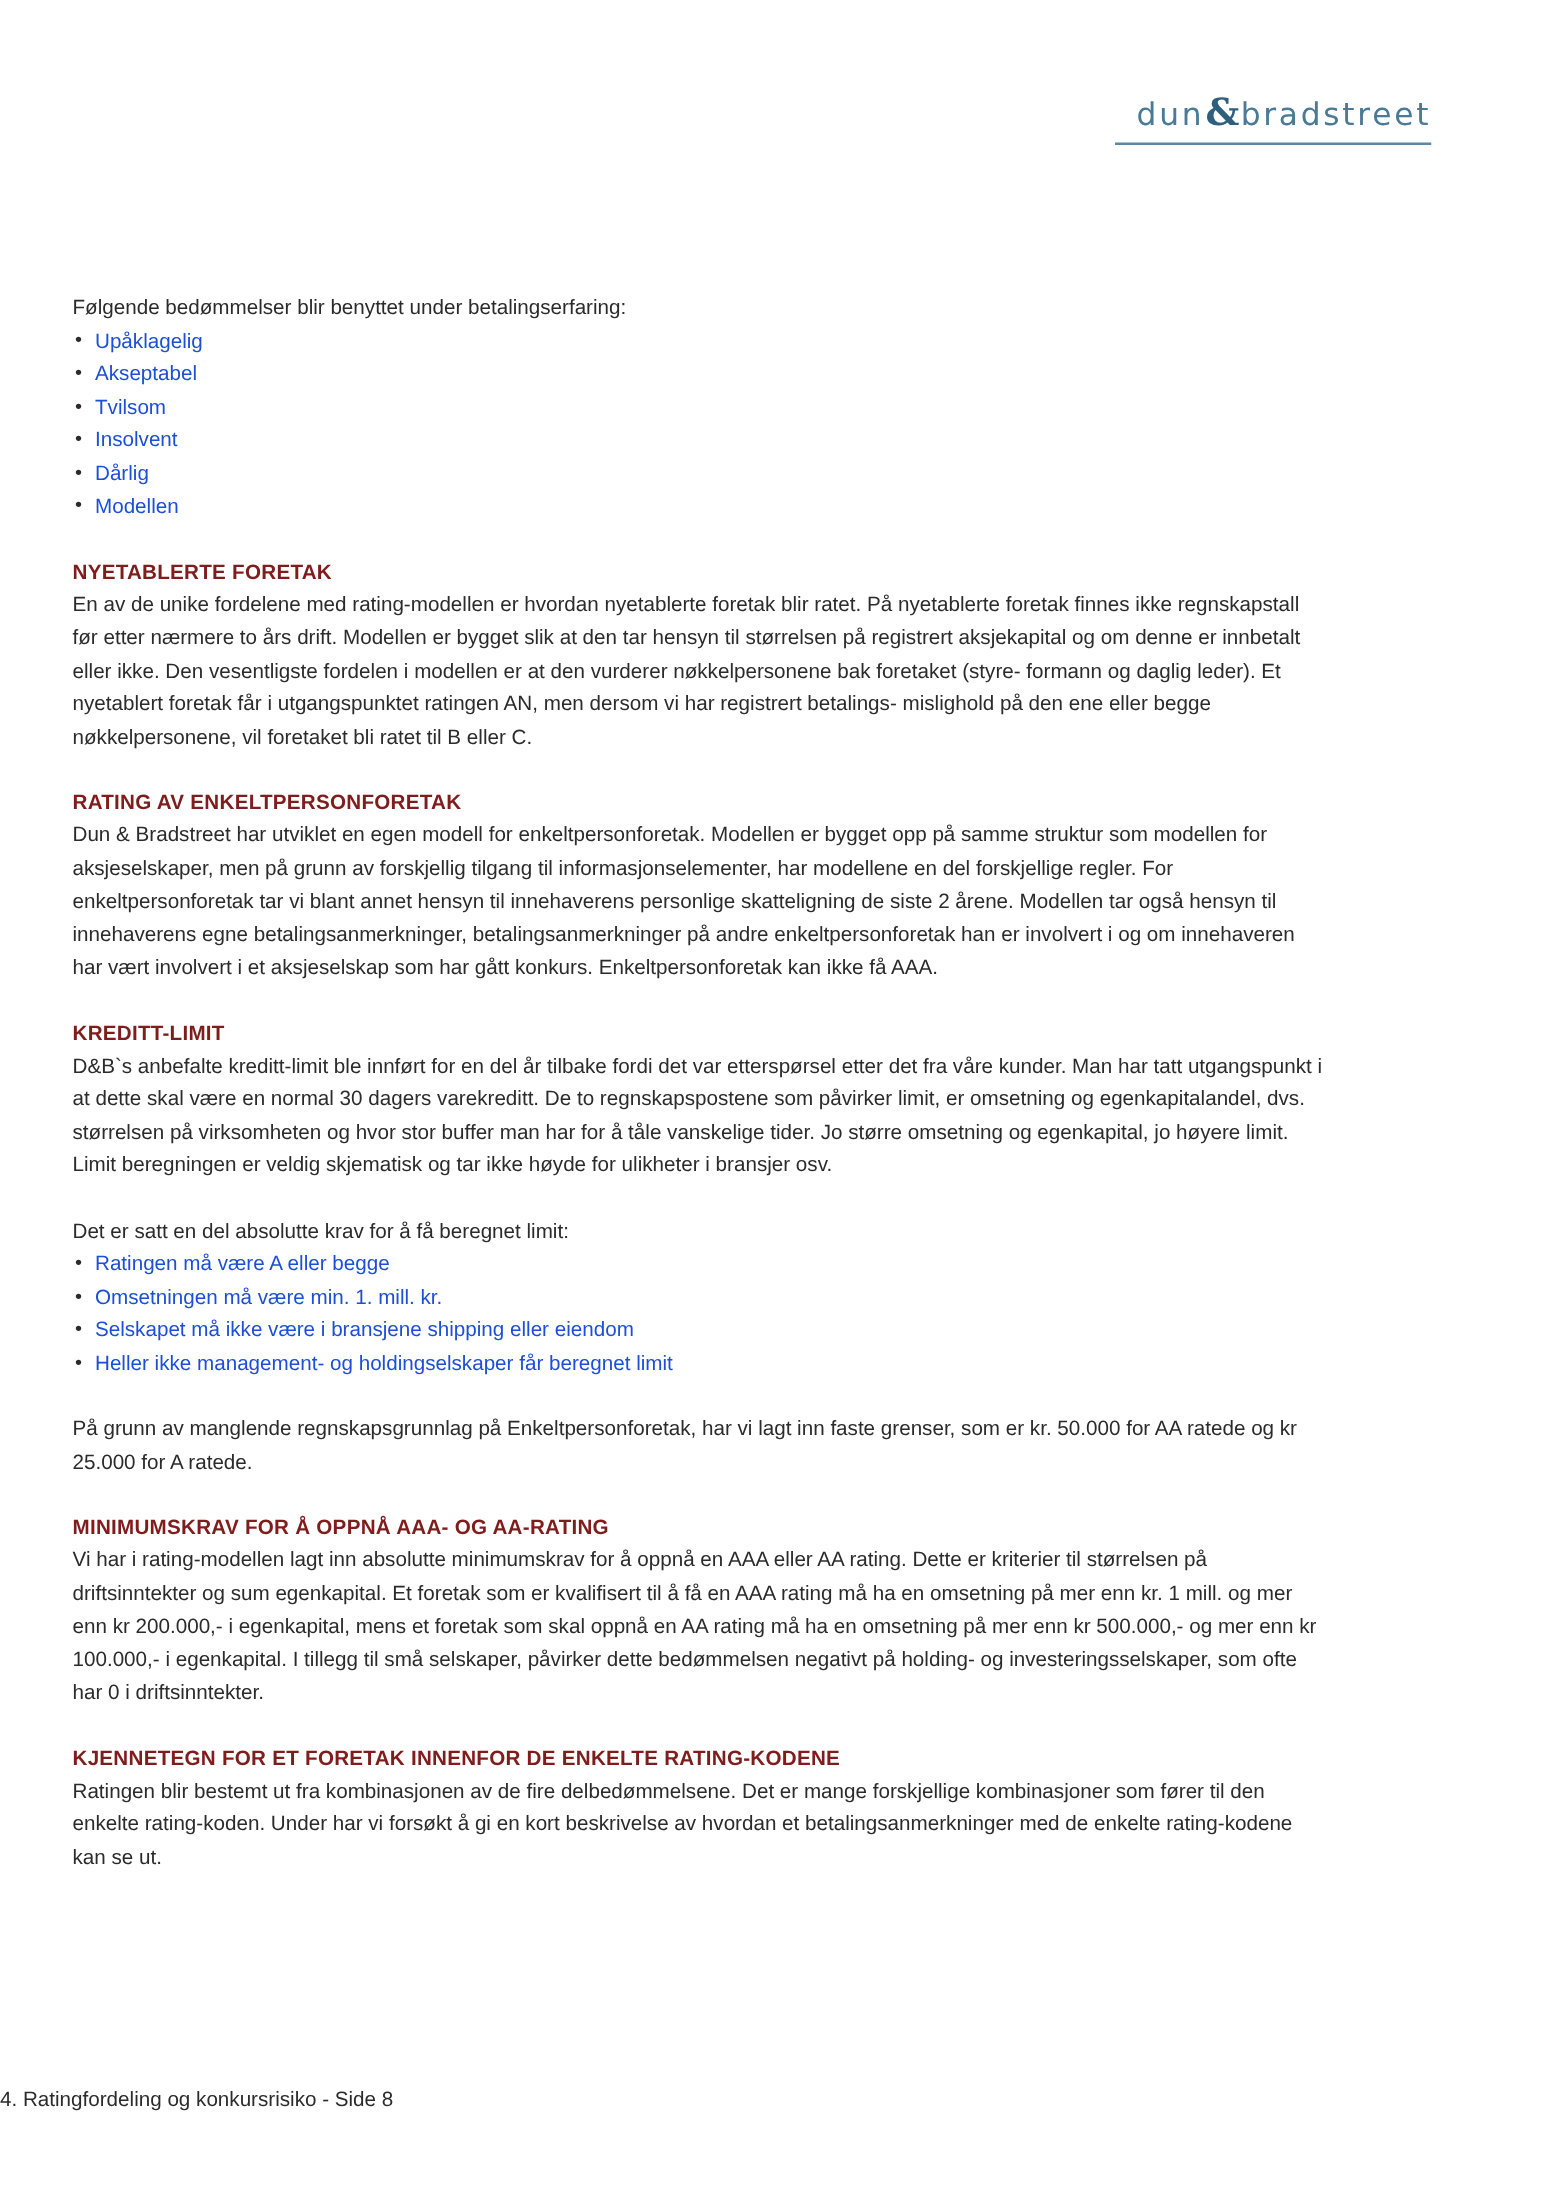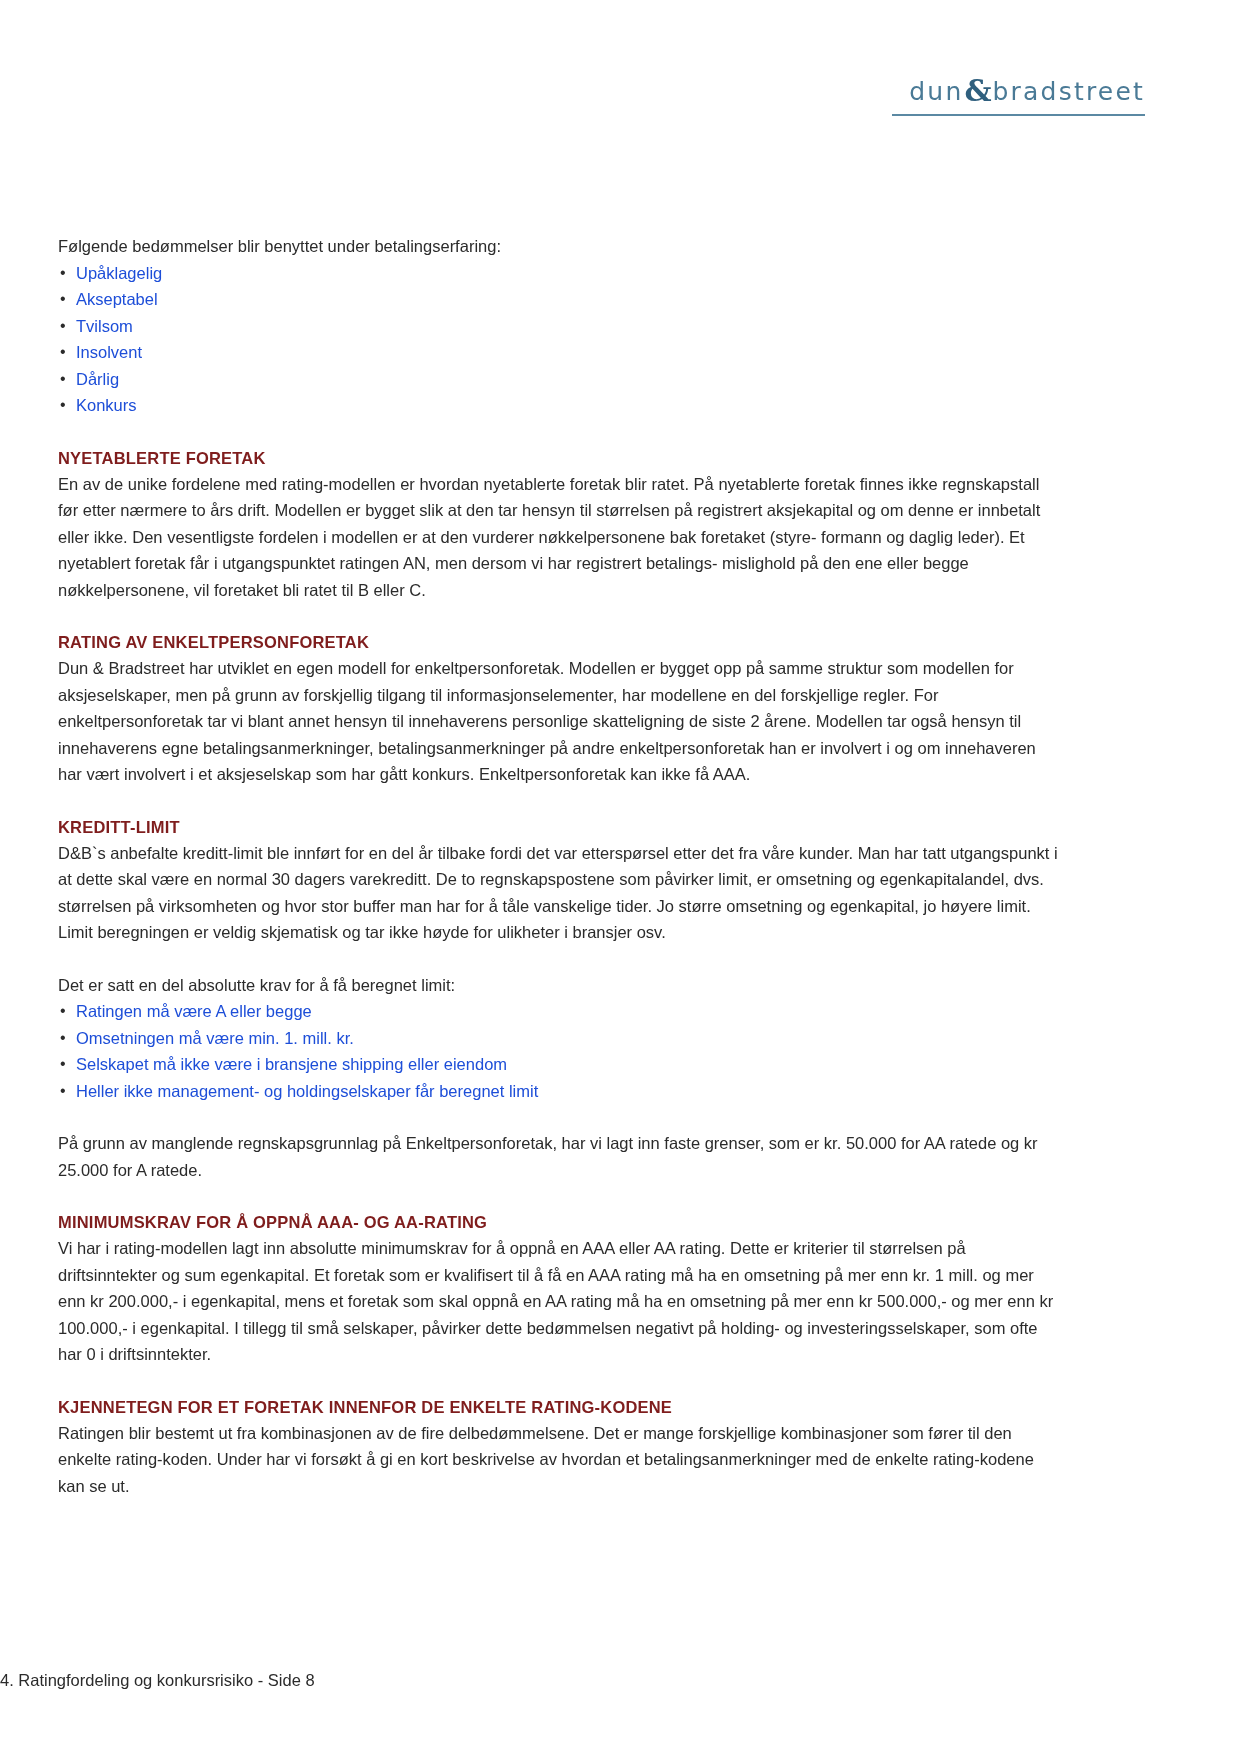--- a/index.html
+++ b/index.html
@@ -119,21 +119,21 @@
 
   <div class="content">
 
     <p class="para">Følgende bedømmelser blir benyttet under betalingserfaring:</p>
     <ul class="bullets">
       <li>Upåklagelig</li>
       <li>Akseptabel</li>
       <li>Tvilsom</li>
       <li>Insolvent</li>
       <li>Dårlig</li>
-      <li>Konkurs</li>
+      <li>Modellen</li>
     </ul>
 
     <div class="section-title">NYETABLERTE FORETAK</div>
     <p class="para">En av de unike fordelene med rating-modellen er hvordan nyetablerte foretak blir ratet. På nyetablerte foretak finnes ikke regnskapstall før etter nærmere to års drift. Modellen er bygget slik at den tar hensyn til størrelsen på registrert aksjekapital og om denne er innbetalt eller ikke. Den vesentligste fordelen i modellen er at den vurderer nøkkelpersonene bak foretaket (styre- formann og daglig leder). Et nyetablert foretak får i utgangspunktet ratingen AN, men dersom vi har registrert betalings- mislighold på den ene eller begge nøkkelpersonene, vil foretaket bli ratet til B eller C.</p>
 
     <div class="section-title">RATING AV ENKELTPERSONFORETAK</div>
     <p class="para">Dun &amp; Bradstreet har utviklet en egen modell for enkeltpersonforetak. Modellen er bygget opp på samme struktur som modellen for aksjeselskaper, men på grunn av forskjellig tilgang til informasjonselementer, har modellene en del forskjellige regler. For enkeltpersonforetak tar vi blant annet hensyn til innehaverens personlige skatteligning de siste 2 årene. Modellen tar også hensyn til innehaverens egne betalingsanmerkninger, betalingsanmerkninger på andre enkeltpersonforetak han er involvert i og om innehaveren har vært involvert i et aksjeselskap som har gått konkurs. Enkeltpersonforetak kan ikke få AAA.</p>
 
     <div class="section-title">KREDITT-LIMIT</div>
     <p class="para">D&amp;B`s anbefalte kreditt-limit ble innført for en del år tilbake fordi det var etterspørsel etter det fra våre kunder. Man har tatt utgangspunkt i at dette skal være en normal 30 dagers varekreditt. De to regnskapspostene som påvirker limit, er omsetning og egenkapitalandel, dvs. størrelsen på virksomheten og hvor stor buffer man har for å tåle vanskelige tider. Jo større omsetning og egenkapital, jo høyere limit. Limit beregningen er veldig skjematisk og tar ikke høyde for ulikheter i bransjer osv.</p>

